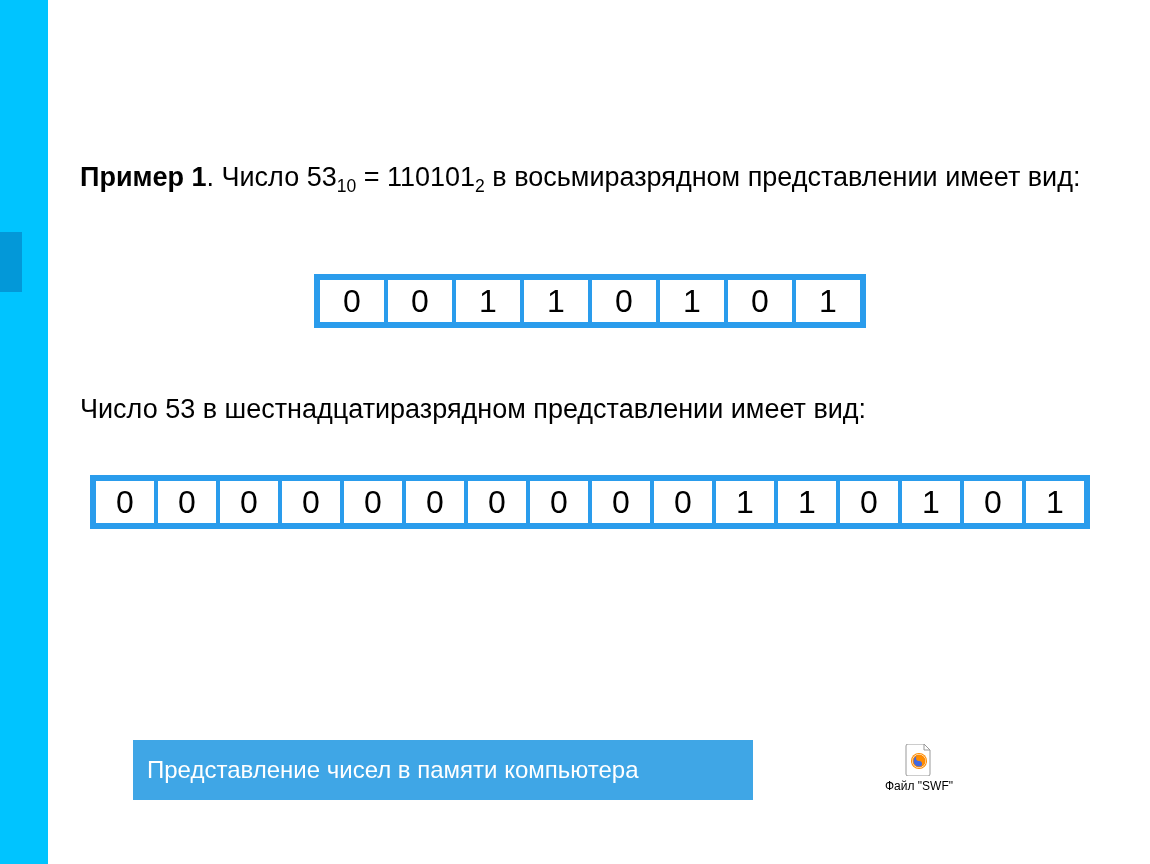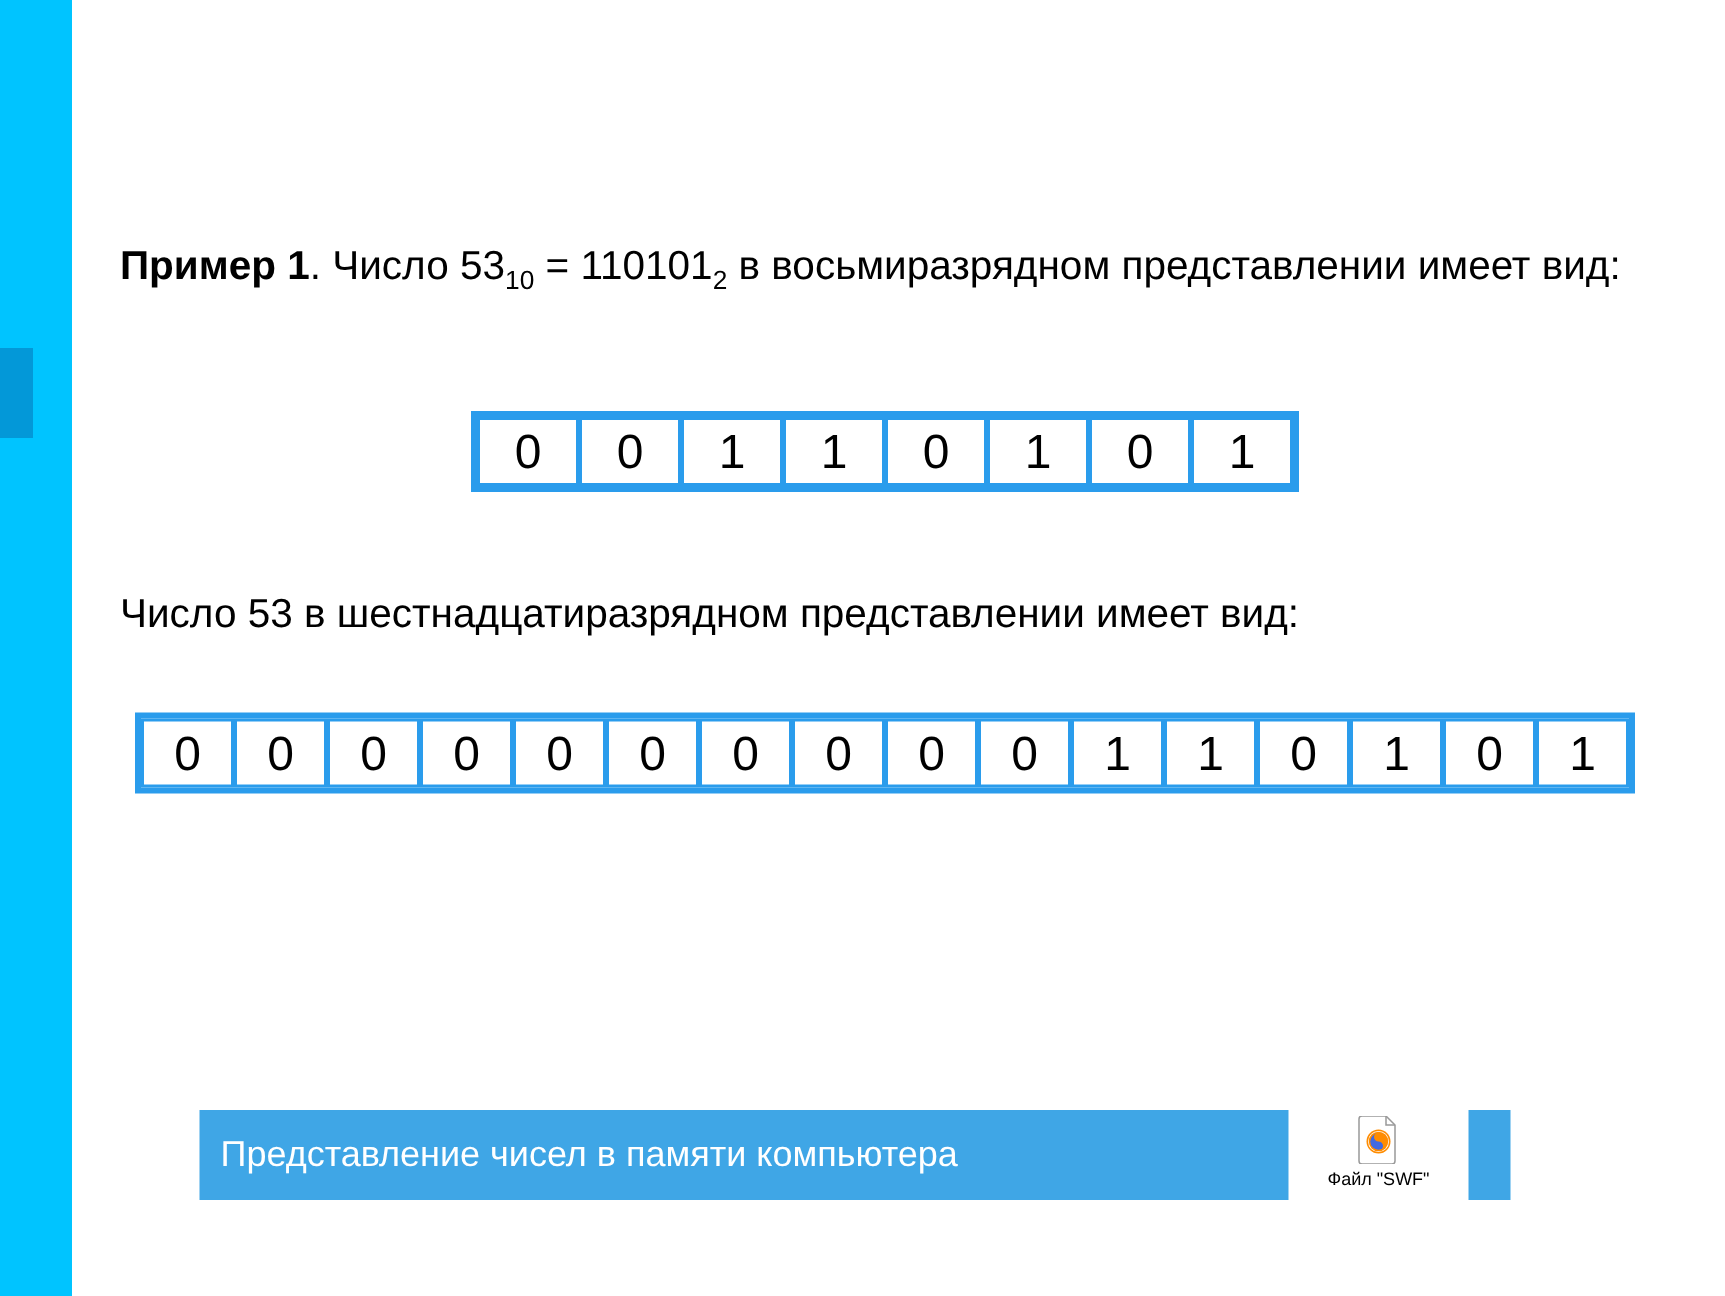--- a/index.html
+++ b/index.html
@@ -72,21 +72,21 @@
     height: 46px;
   }
   .tbl-wrap {
     width: 100%;
     text-align: center;
   }
   .footer-bar {
     position: absolute;
     left: 133px;
     top: 740px;
-    width: 874px;
+    width: 620px;
     height: 60px;
     background: #3fa6e6;
     display: flex;
     align-items: center;
     padding-left: 14px;
     box-sizing: border-box;
   }
   .footer-bar span {
     color: #fff;
     font-size: 24px;

